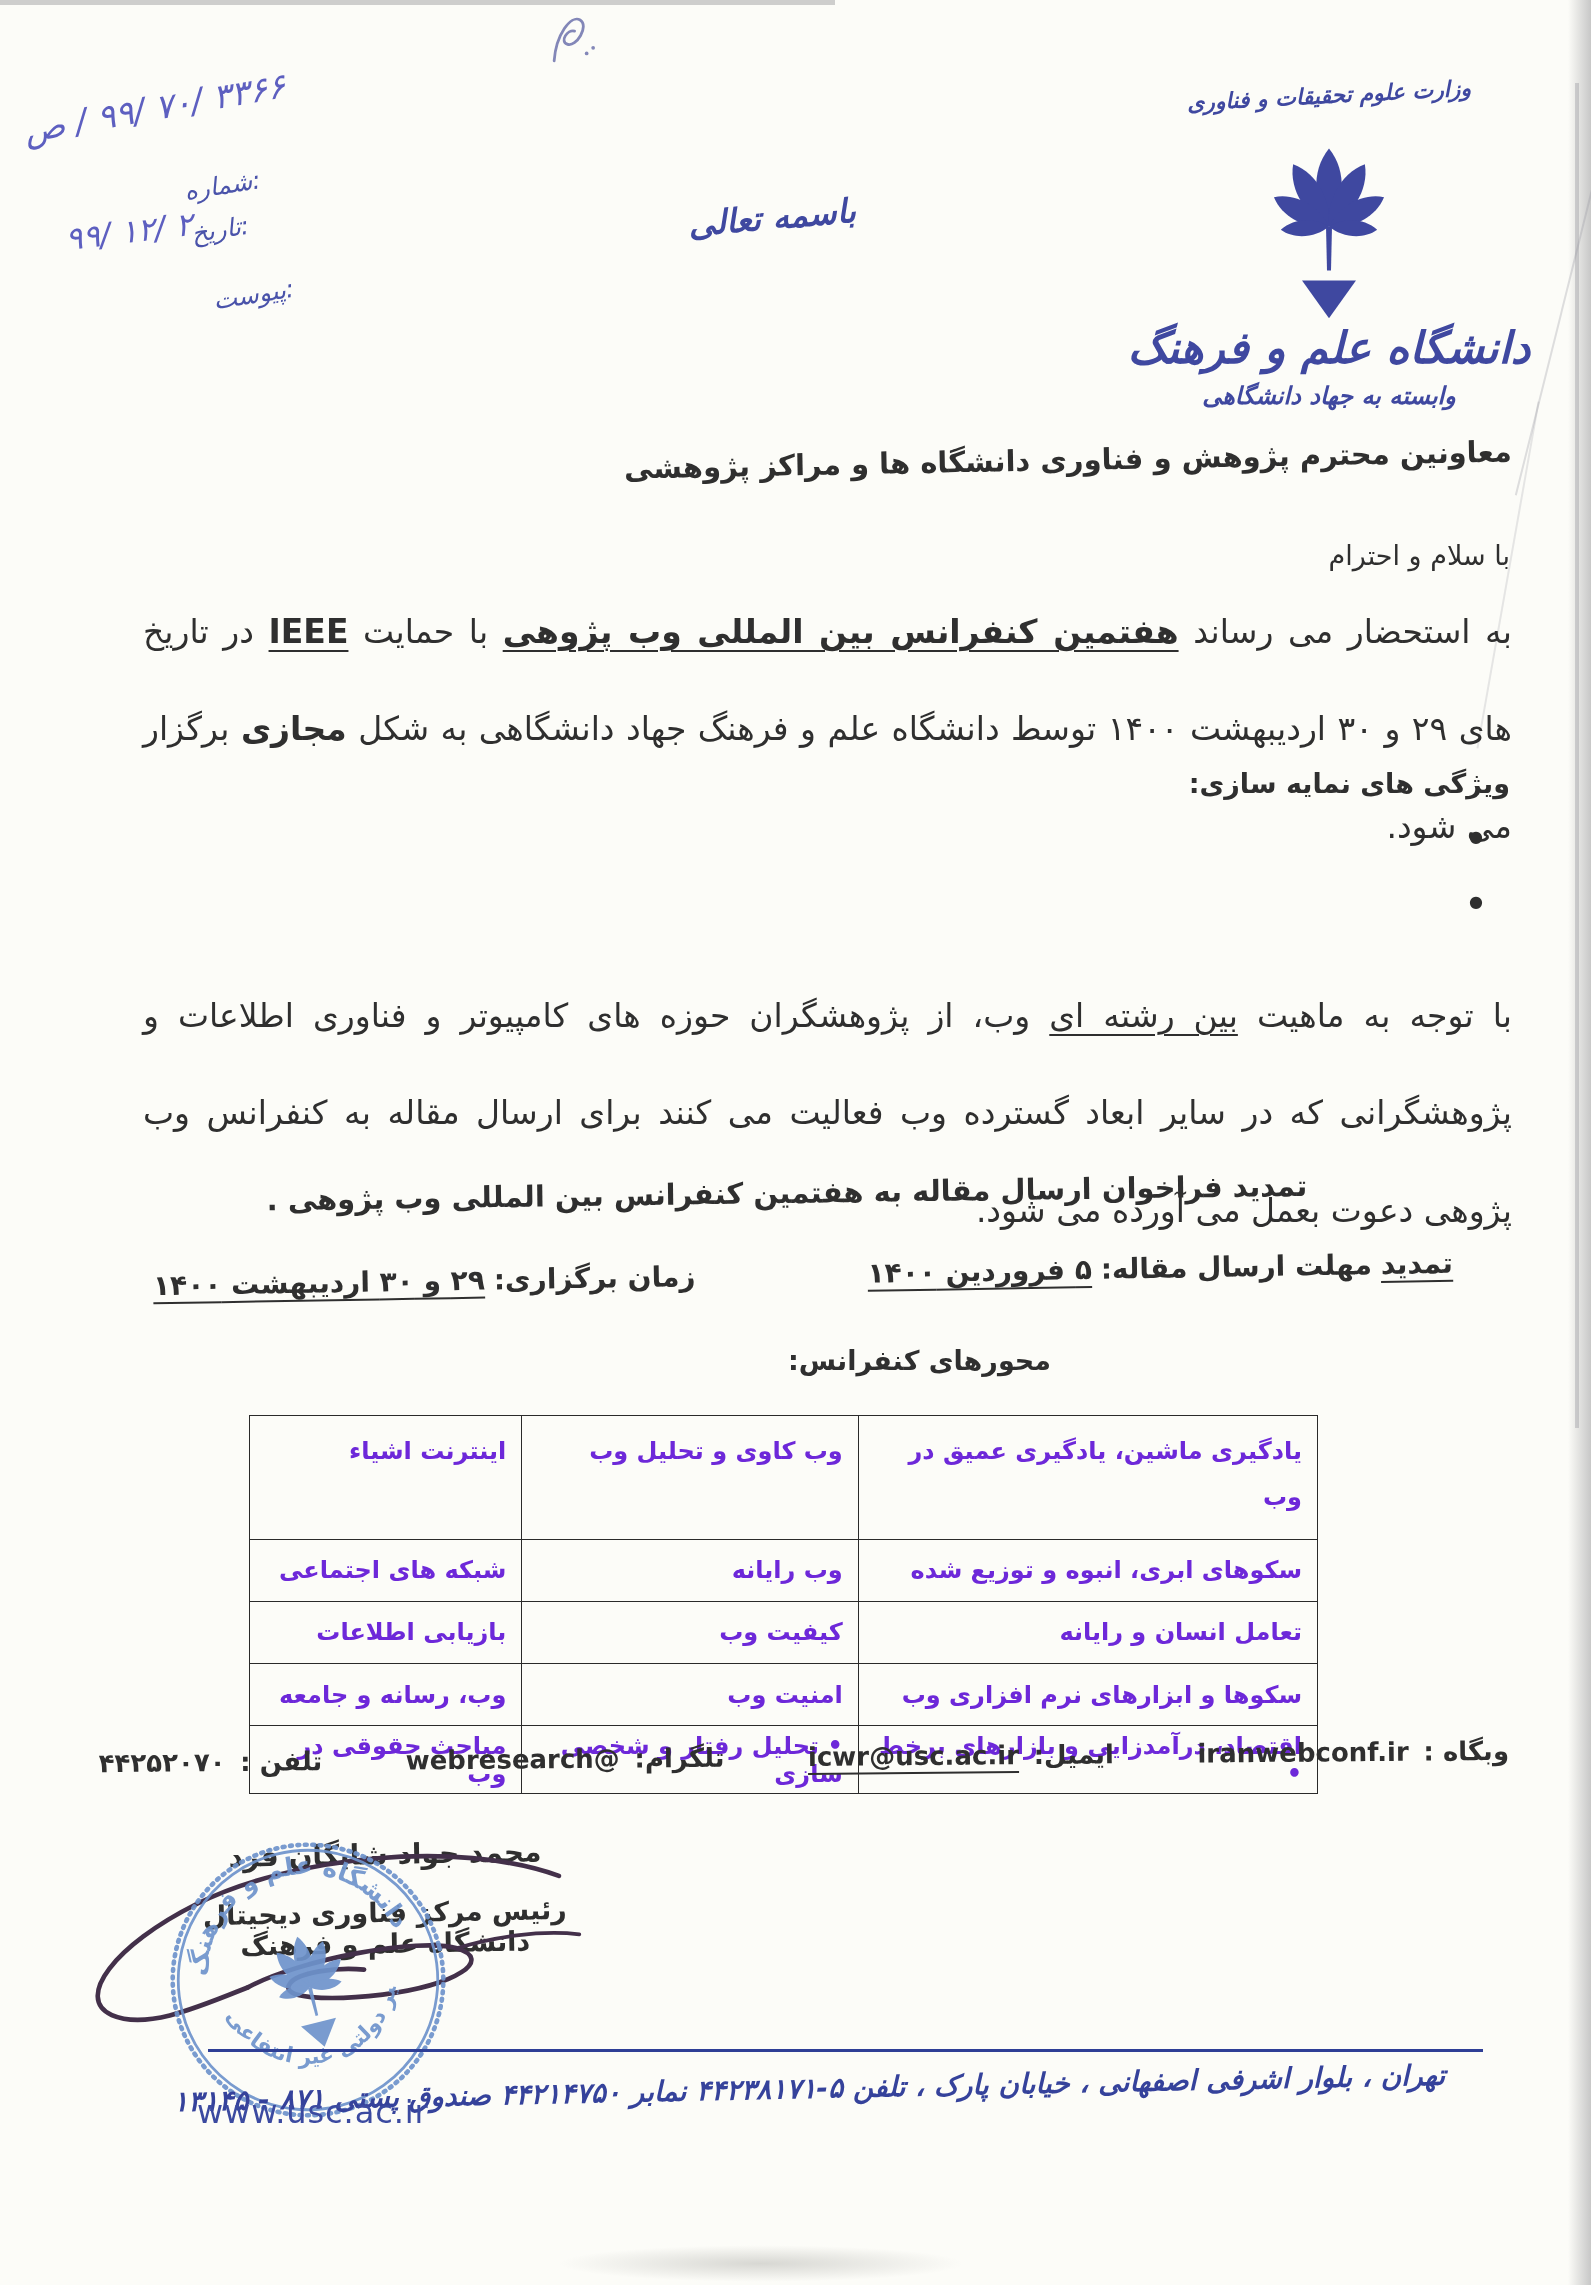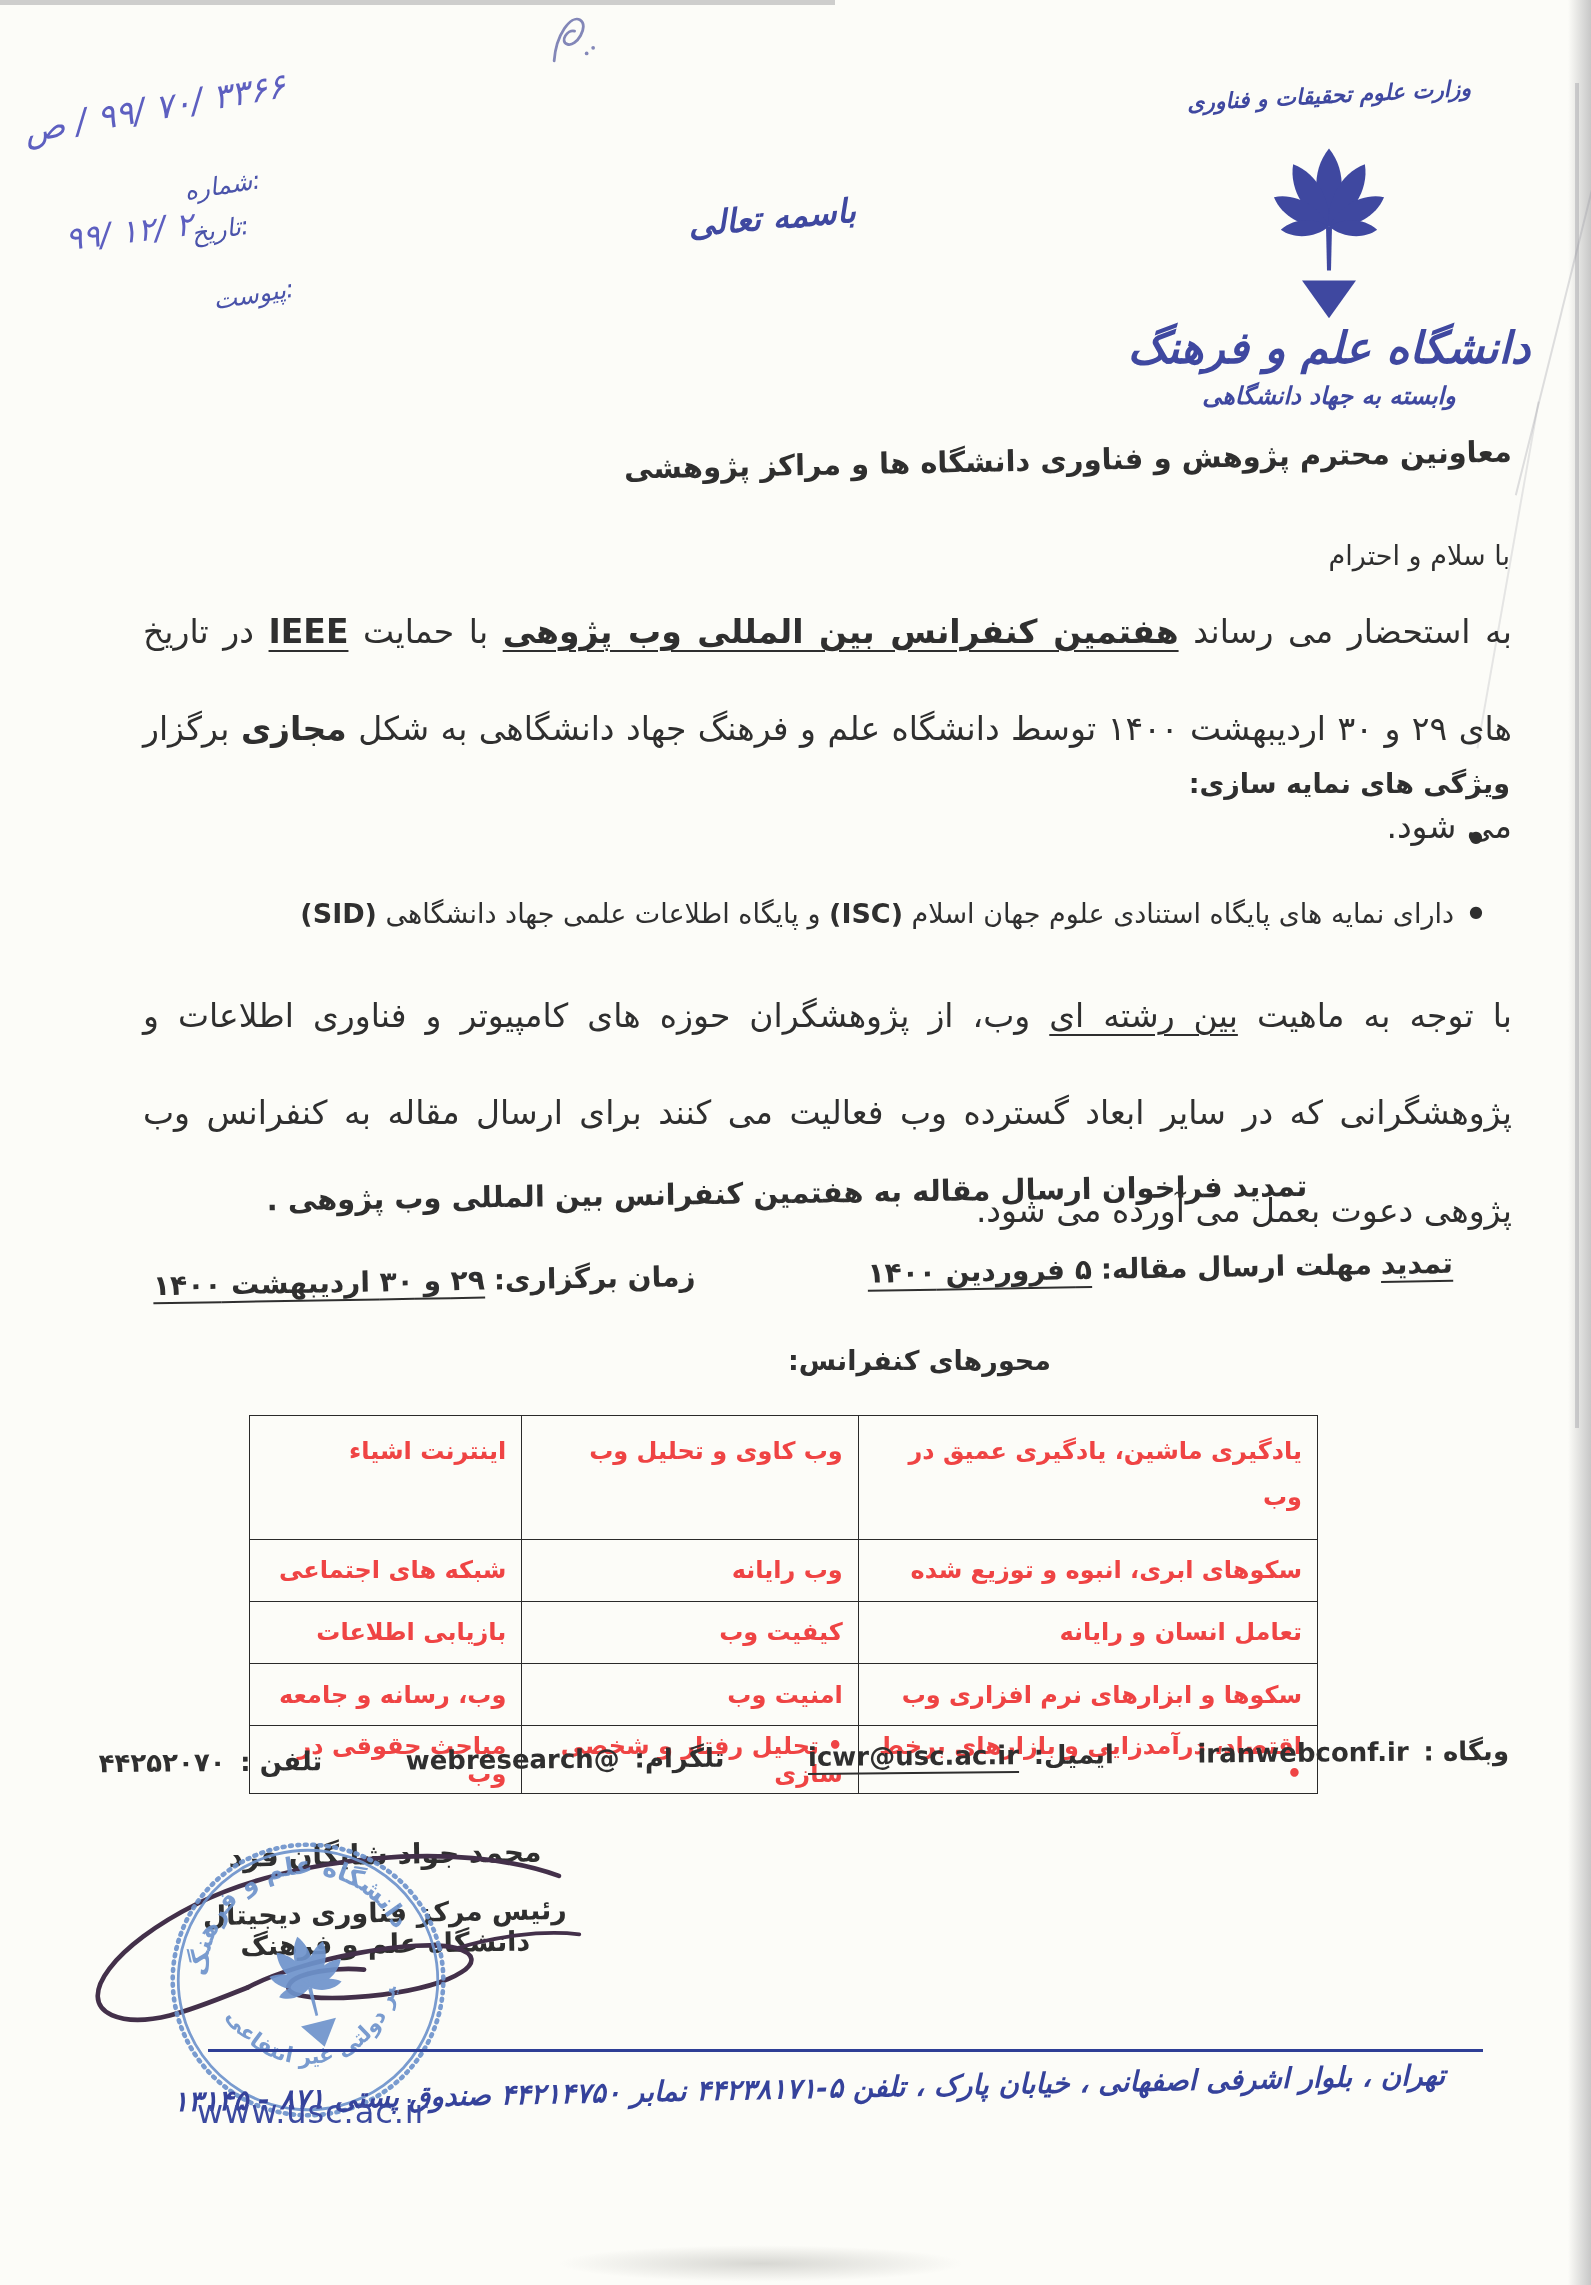--- a/index.html
+++ b/index.html
@@ -47,21 +47,21 @@
   .ext-heading{left:186px;right:204px;top:1176px;text-align:center;font-size:29px;font-weight:bold;transform:rotate(-0.8deg);}
   .deadline-row{right:139px;left:153px;top:1258px;display:flex;direction:rtl;justify-content:space-between;font-size:28px;transform:rotate(-1deg);}
   .topics-heading{right:541px;top:1345px;font-size:27px;font-weight:bold;}
 
   
   .topics-table{left:249px;top:1415px;width:1069px;border-collapse:collapse;direction:rtl;table-layout:fixed;}
   .topics-table td{
     border:1.9px solid #2a2a2a;
     font-size:24px;font-weight:bold;
     text-align:right;vertical-align:middle;
-    padding:5.6px 15px;height:50px;color:#ef4444;
+    padding:5.6px 15px;height:50px;color:#6d28d9;
   }
   .topics-table tr.hdr td{height:104px;vertical-align:top;padding-top:13px;line-height:1.9;}
 
   
   .contact-row{right:83px;left:93px;top:1742px;display:flex;direction:rtl;justify-content:space-between;font-size:26px;font-weight:bold;transform:rotate(-0.5deg);}
   .contact-item span{margin-left:5.6px;}
 
   
   .sig-block{left:167px;top:1838px;width:436px;text-align:center;direction:rtl;}
   .sig-name{font-size:28px;font-weight:bold;transform:rotate(-1deg);}
@@ -135,21 +135,20 @@
 
   <div class="abs para p1 rtl"><span>به استحضار می رساند </span><span class="b u">هفتمین کنفرانس بین المللی وب پژوهی</span><span> با حمایت </span><span class="b u">IEEE</span><span> در تاریخ های ۲۹ و ۳۰ اردیبهشت ۱۴۰۰ توسط دانشگاه علم و فرهنگ جهاد دانشگاهی به شکل </span><span class="b">مجازی</span><span> برگزار می شود.</span></div>
 
   <div class="abs features-heading rtl">ویژگی های نمایه سازی:</div>
   <div class="abs bullets">
     <div class="bullet-line">
       <span class="bullet-glyph">●</span>
     </div>
     <div class="bullet-line">
       <span class="bullet-glyph">●</span>
-      <span><span>دارای نمایه های پایگاه استنادی علوم جهان اسلام </span><span class="b">(ISC)</span><span> و پایگاه اطلاعات علمی جهاد دانشگاهی </span><span class="b">(SID)</span></span>
     </div>
   </div>
 
   <div class="abs para p2 rtl"><span>با توجه به ماهیت </span><span class="u">بین رشته ای</span><span> وب، از پژوهشگران حوزه های کامپیوتر و فناوری اطلاعات و پژوهشگرانی که در سایر ابعاد گسترده وب فعالیت می کنند برای ارسال مقاله به کنفرانس وب پژوهی دعوت بعمل می آورده می شود.</span></div>
 
   <div class="abs ext-heading rtl">تمدید فراخوان ارسال مقاله به هفتمین کنفرانس بین المللی وب پژوهی .</div>
 
   <div class="abs deadline-row">
     <div class="rtl">
       <span class="b u">تمدید</span>

